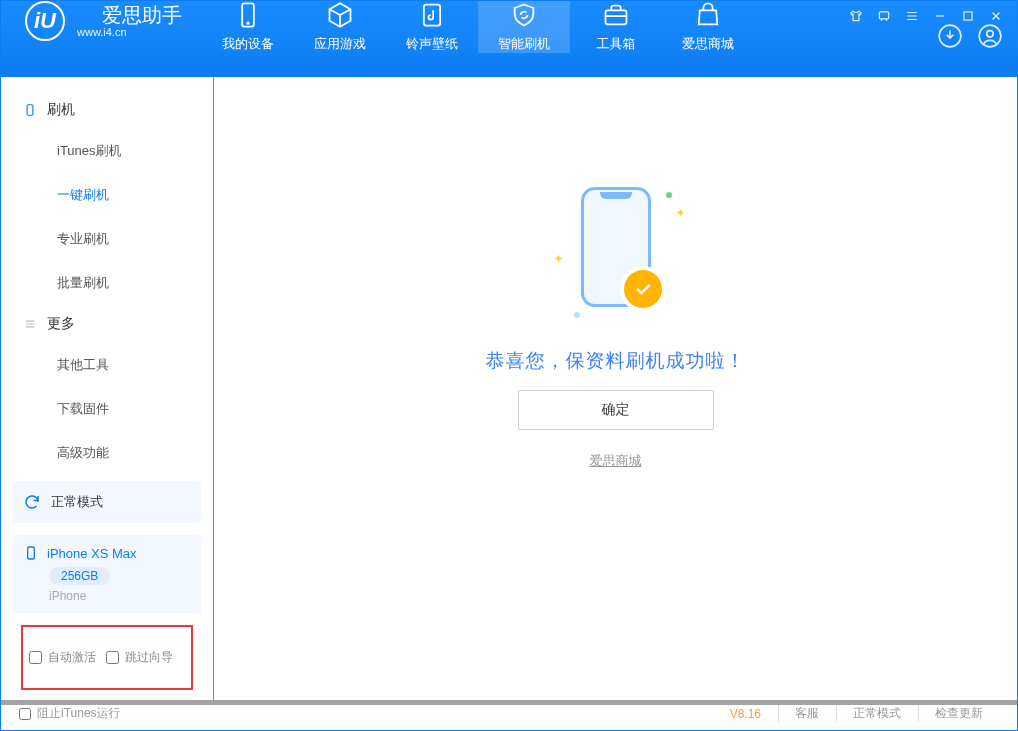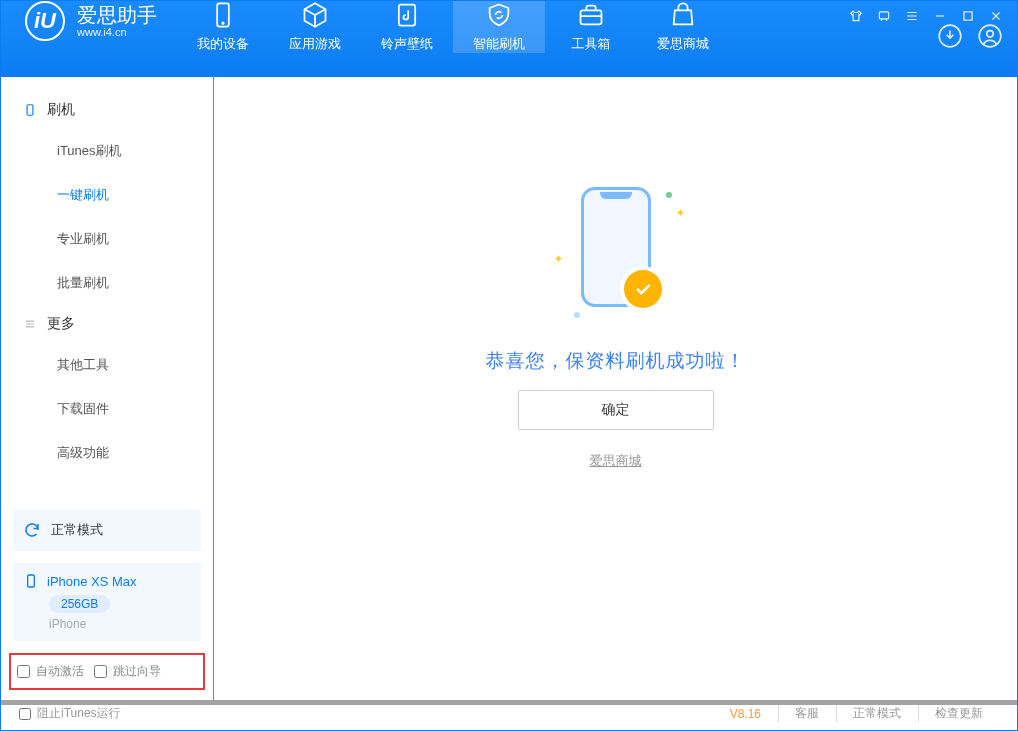--- a/index.html
+++ b/index.html
@@ -1,21 +1,21 @@
 <!DOCTYPE html>
 <html><head>
 <meta charset="utf-8">
 <style>
   * { box-sizing: border-box; margin: 0; padding: 0; font-family: "Microsoft YaHei", "PingFang SC", sans-serif; }
   body { width: 1018px; height: 731px; background: #fff; border: 1px solid #0d7cf2; overflow: hidden; }
 
   .titlebar { height: 76px; background: linear-gradient(to bottom, #1a8bff, #0d7cf2); display: flex; align-items: flex-start; color: #fff; }
   .logo-wrap { display: flex; align-items: center; padding: 0 20px 0 24px; gap: 12px; }
   .logo-circle { width: 40px; height: 40px; border: 2.5px solid #fff; border-radius: 50%; display: flex; align-items: center; justify-content: center; font-weight: bold; font-size: 22px; font-style: italic; }
-  .brand-name { font-size: 20px; font-weight: 500; line-height: 1.1; }
+  .brand-name { font-size: 20px; font-weight: 500; line-height: 1.1; margin-left: 25px; }
   .brand-url { font-size: 11px; opacity: .9; }
   .nav-tabs { display: flex; }
   .nav-tab { width: 92px; display: flex; flex-direction: column; align-items: center; justify-content: center; gap: 6px; cursor: pointer; font-size: 13px; }
   .nav-tab.active { background: rgba(255,255,255,0.18); }
   .nav-tab svg { width: 28px; height: 28px; }
   .titlebar-spacer { flex: 1; }
   .titlebar-right { display: flex; flex-direction: column; justify-content: space-between; align-items: flex-end; padding: 8px 14px 12px 0; }
   .win-controls { display: flex; gap: 14px; align-items: center; }
   .win-controls span, .win-controls svg { width: 14px; height: 14px; opacity: .9; cursor: pointer; }
   .user-controls { display: flex; gap: 14px; align-items: center; }
@@ -28,21 +28,21 @@
   .side-group-header svg { width: 14px; height: 14px; }
   .side-item { padding: 13px 0 13px 56px; font-size: 13px; color: #555; cursor: pointer; }
   .side-item.active { color: #0d7cf2; }
   .side-device-box { margin: 0 12px 12px; padding: 12px 10px; background: #f3f8ff; border-radius: 3px; display: flex; align-items: center; gap: 10px; }
   .side-device-box svg { width: 18px; height: 18px; flex-shrink: 0; }
   .mode-label { font-size: 13px; color: #333; }
   .device-info-box { margin: 0 12px 12px; padding: 10px 10px; background: #f3f8ff; border-radius: 3px; }
   .device-row1 { display: flex; align-items: center; gap: 8px; color: #0d7cf2; font-weight: 500; font-size: 13px; }
   .storage-pill { display: inline-block; margin: 6px 0 0 26px; padding: 2px 12px; border-radius: 12px; background: #e0edff; color: #0d7cf2; font-size: 12px; }
   .device-sub { margin: 4px 0 0 26px; font-size: 12px; color: #aaa; }
-  .red-box { margin: 0 8px 10px; border: 2px solid #e43c3c; padding: 8px 6px; display: flex; align-items: center; gap: 10px; }
+  .red-box { margin: 0 20px 10px; border: 2px solid #e43c3c; padding: 22px 6px; display: flex; align-items: center; gap: 10px; }
   .red-box label { display: flex; align-items: center; gap: 6px; font-size: 12px; color: #888; cursor: pointer; }
   .red-box input[type=checkbox] { width: 13px; height: 13px; accent-color: #888; }
 
   .main { flex: 1; position: relative; }
   .success-wrap { position: absolute; top: 40%; left: 50%; transform: translate(-50%, -50%); display: flex; flex-direction: column; align-items: center; }
   .phone-art { position: relative; width: 160px; height: 140px; margin-bottom: 26px; }
   .sparkle { position: absolute; font-size: 12px; color: #ffce3d; }
   .sparkle.s1 { left: 18px; top: 70px; }
   .sparkle.s2 { right: 10px; top: 24px; }
   .dot { position: absolute; width: 6px; height: 6px; border-radius: 50%; }

